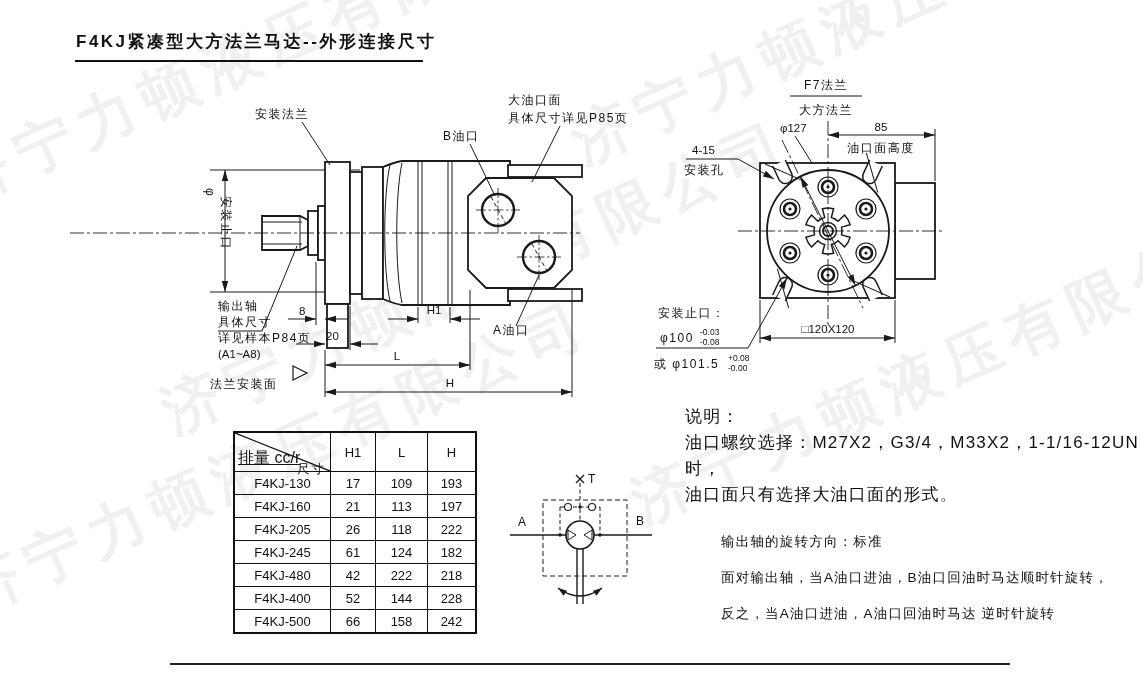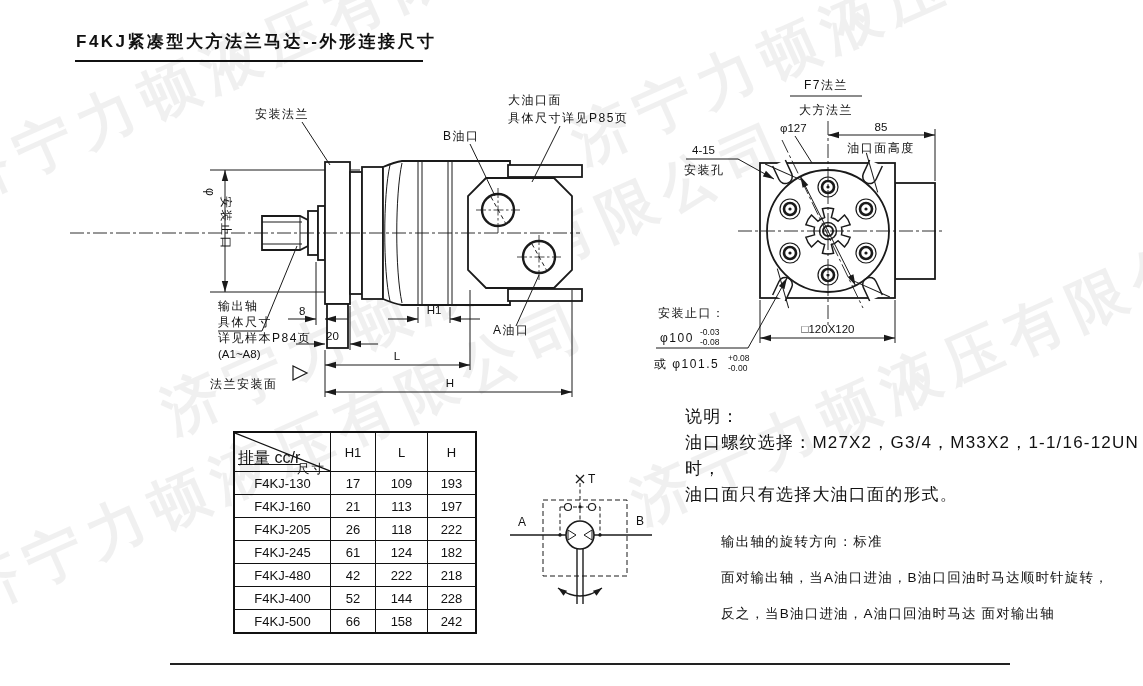--- a/index.html
+++ b/index.html
@@ -323,21 +323,21 @@
 
   <div class="notes">
     <div>说明：</div>
     <div>油口螺纹选择：M27X2，G3/4，M33X2，1-1/16-12UN时，</div>
     <div>油口面只有选择大油口面的形式。</div>
   </div>
 
   <div class="rot-notes">
     <div>输出轴的旋转方向：标准</div>
     <div>面对输出轴，当A油口进油，B油口回油时马达顺时针旋转，</div>
-    <div>反之，当B油口进油，A油口回油时马达 面对输出轴</div>
+    <div>反之，当A油口进油，A油口回油时马达 逆时针旋转</div>
   </div>
 
   <table class="dim-table">
     <tbody>
         <tr>
       <th class="diag c-model">
         <svg class="dg">
               <line x1="0" y1="0" x2="100%" y2="100%" stroke="#111" stroke-width="1.3"></line>
             </svg>
         <span class="diag-top">尺寸</span>

